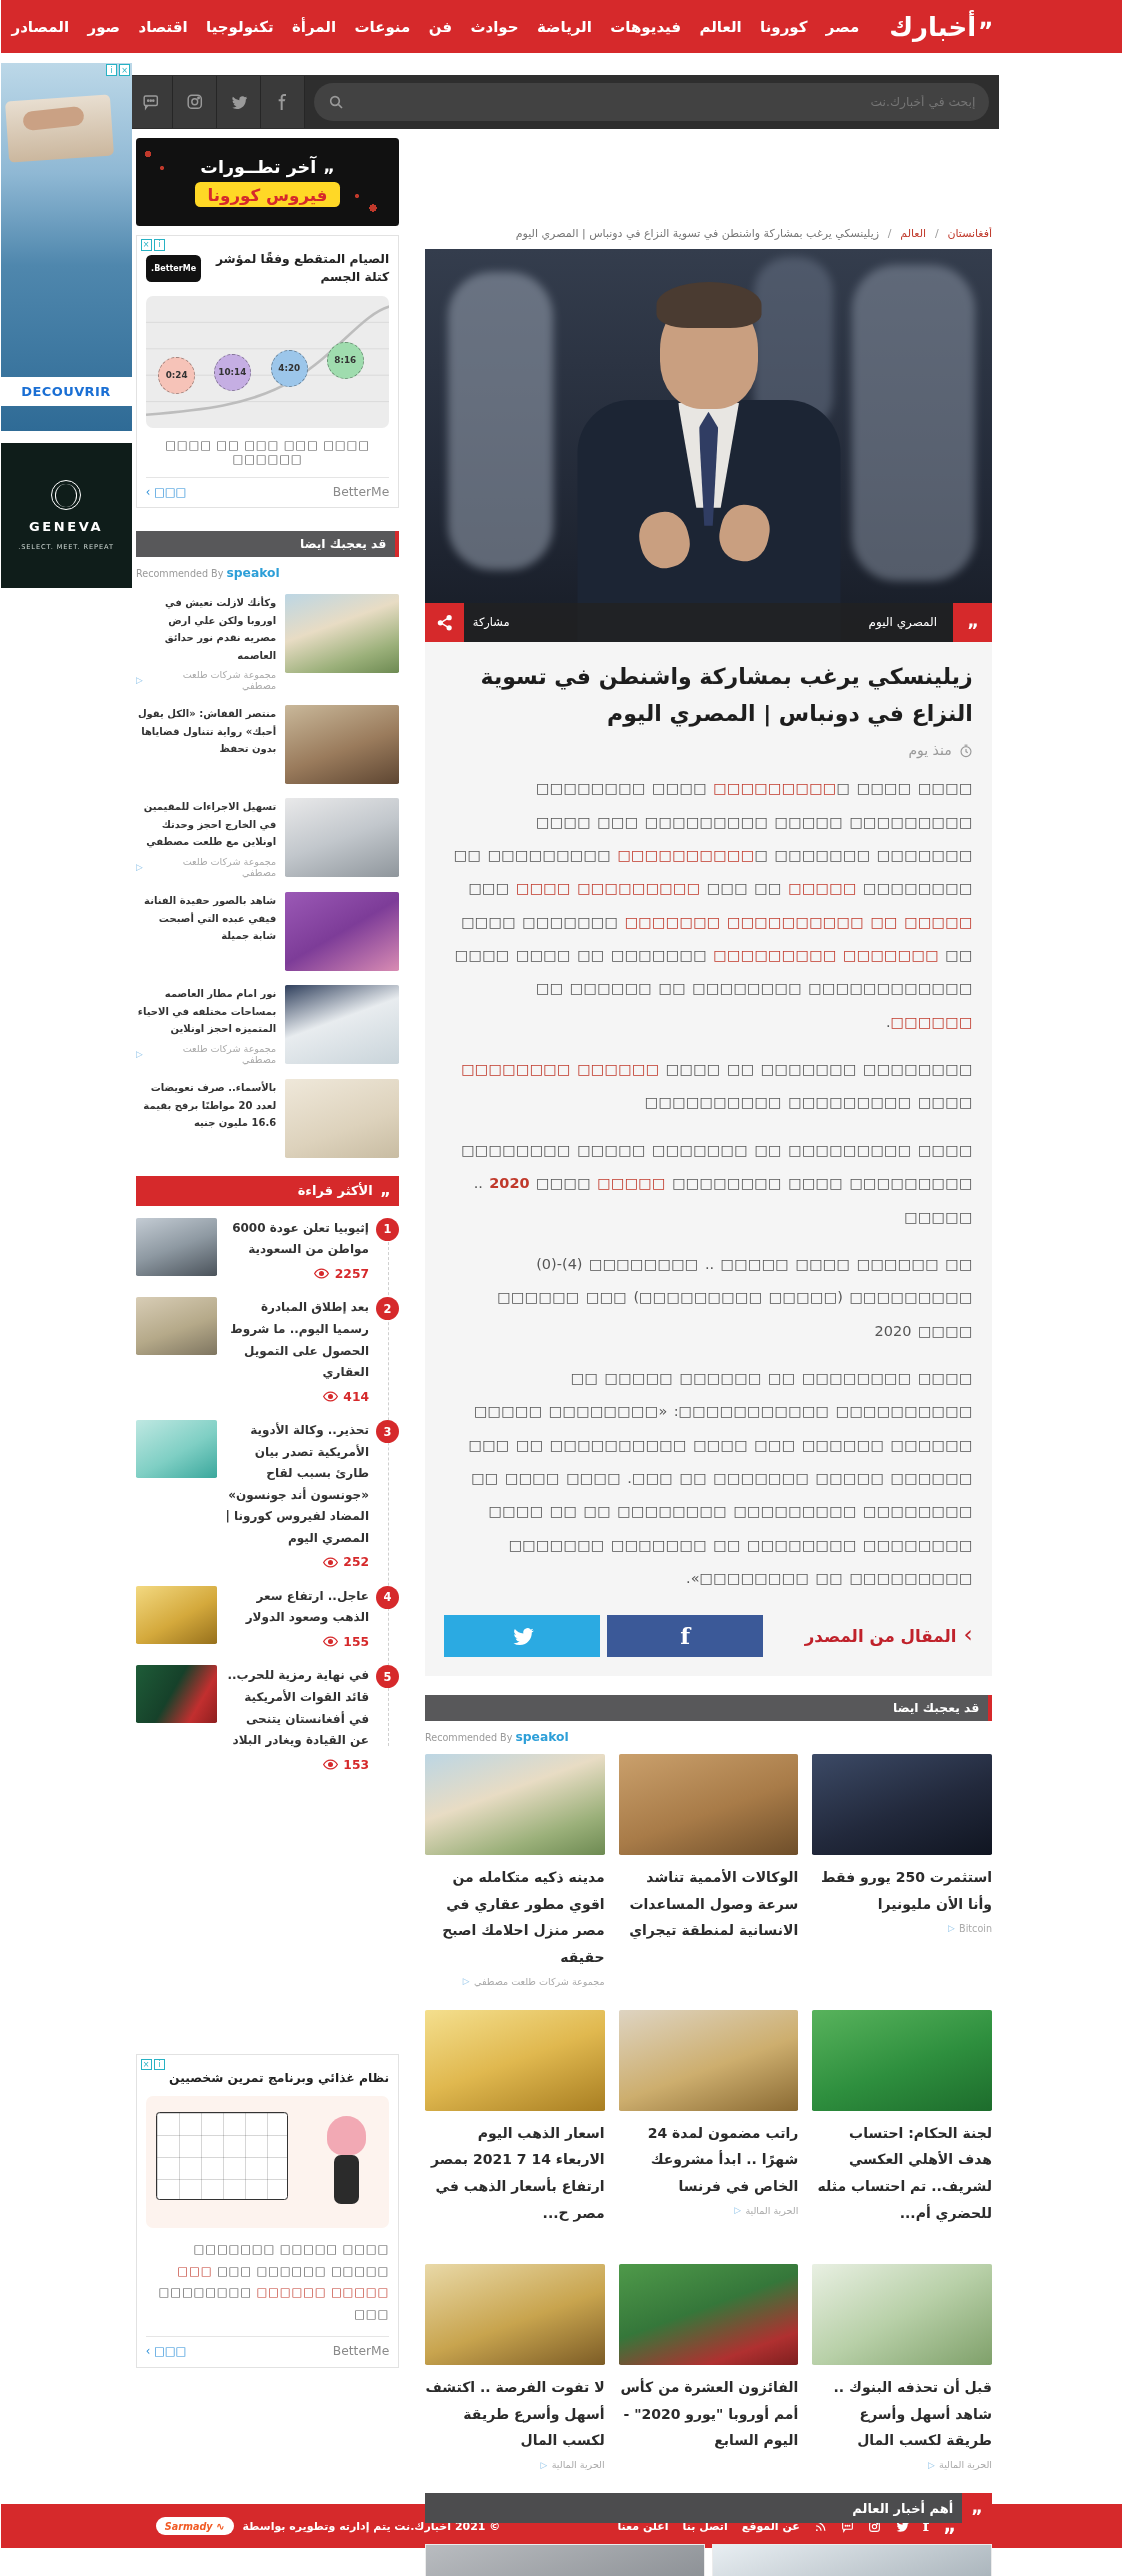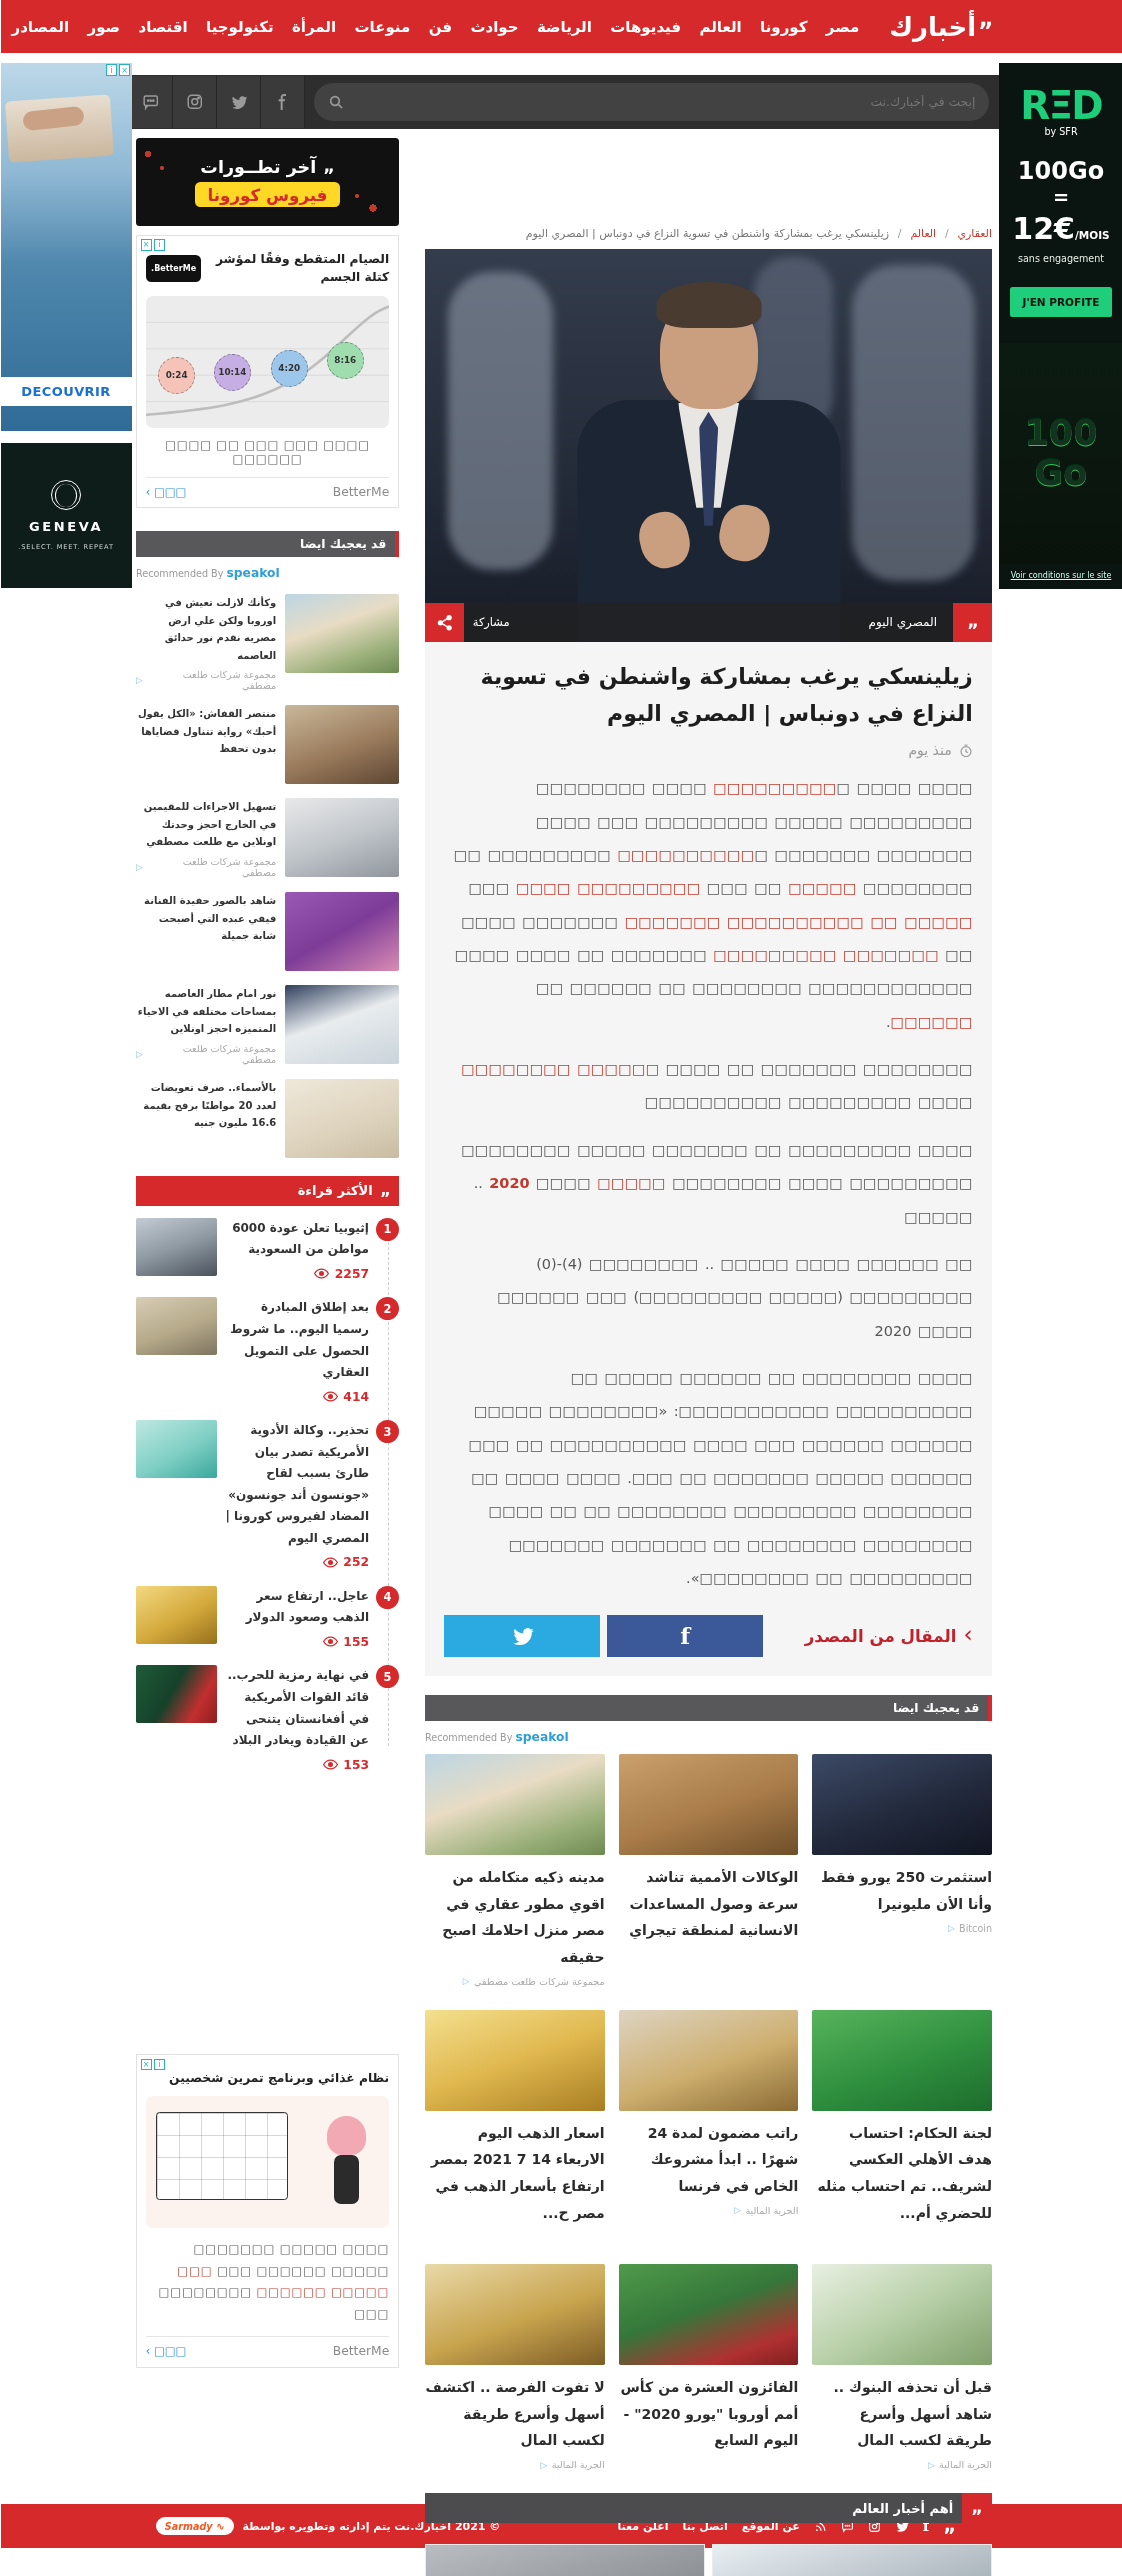--- a/index.html
+++ b/index.html
@@ -264,31 +264,20 @@
       <div class="lady"></div>
       <div class="cta">DECOUVRIR</div>
     </div>
     <div class="lad2">
       <div class="globe"></div>
       <div class="gname">GENEVA</div>
       <div class="gtag">SELECT. MEET. REPEAT.</div>
     </div>
   </div>
 
-  <div class="col-rightad abs">
-    <div class="redlogo">RΞD</div>
-    <div class="redby">by SFR</div>
-    <div class="offer">100Go</div>
-    <div class="equals">=</div>
-    <div class="price"><span>12€</span><small>/MOIS</small></div>
-    <div class="sans">sans engagement</div>
-    <div class="cta-green">J'EN PROFITE</div>
-    <div class="bigGo">100 Go</div>
-    <div class="conds">Voir conditions sur le site</div>
-  </div>
 
   <aside class="col-side abs">
 
     <div class="corona">
       <div class="l1">
           <span class="q">“</span>
           <span>آخر تطــورات</span>
         </div>
       <div class="l2">فيروس كورونا</div>
     </div>
@@ -481,21 +470,21 @@
       <div class="bmfoot">
         <span class="bmmore">‹ □□□</span>
         <span class="bmbrand">BetterMe</span>
       </div>
     </div>
   </aside>
 
   <main class="col-main abs">
 
     <div class="crumbs">
-      <a>العقاري</a>
+      <a>أفغانستان</a>
       <span class="sep">/</span>
       <a>العالم</a>
       <span class="sep">/</span>
       <span>زيلينسكي يرغب بمشاركة واشنطن في تسوية النزاع في دونباس | المصري اليوم</span>
     </div>
 
     <div class="hero">
       <div class="fig a"></div>
       <div class="fig b"></div>
       <div class="fig c"></div>

